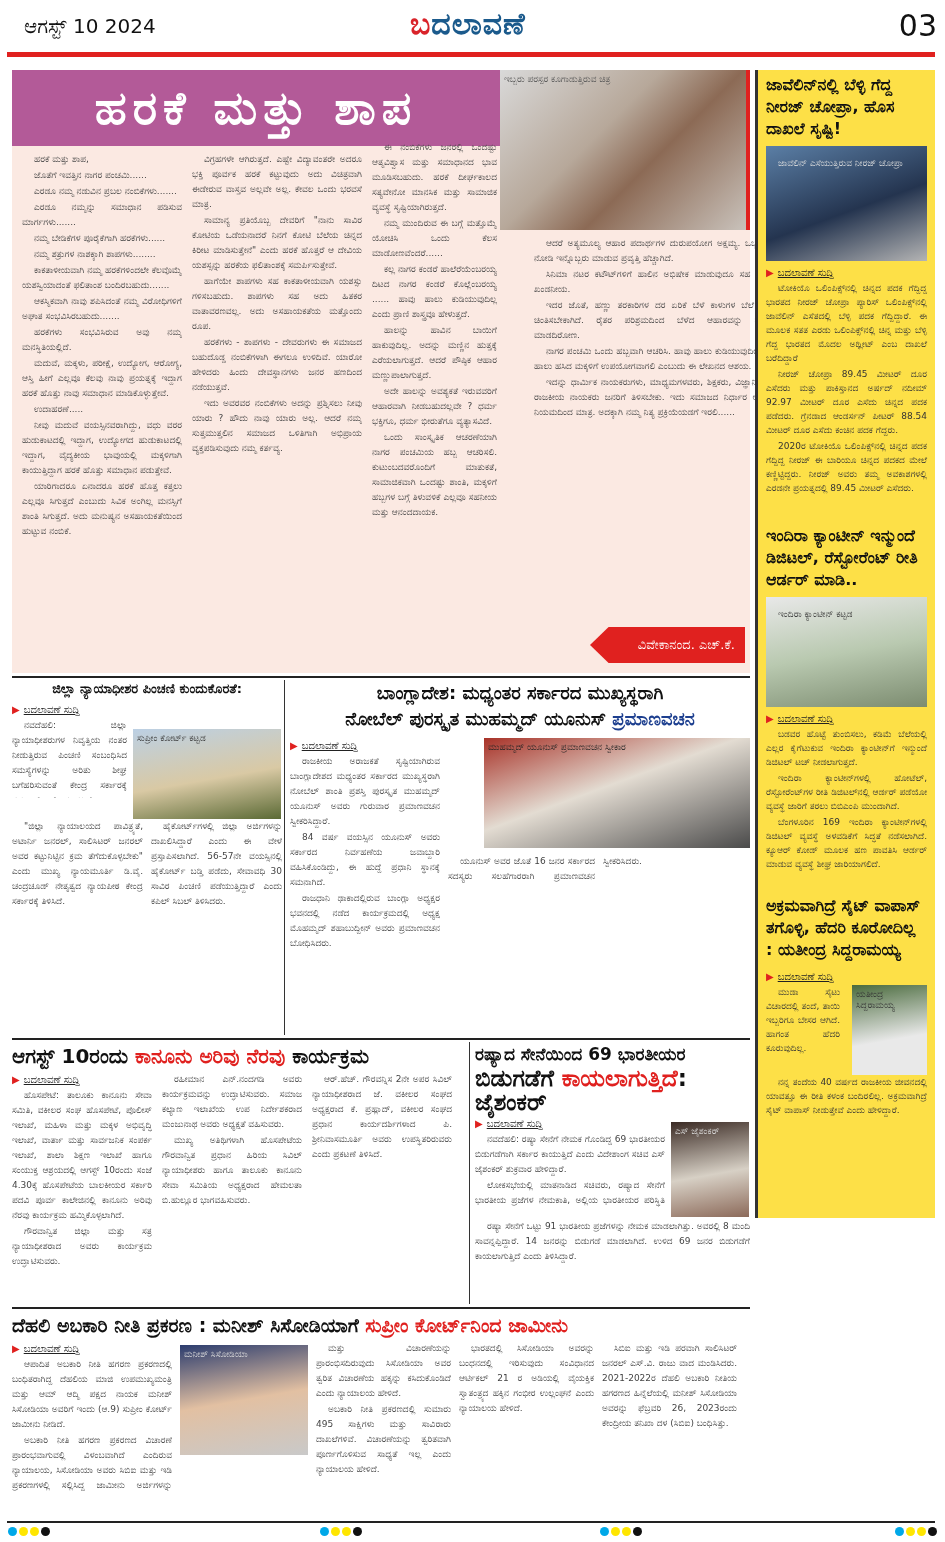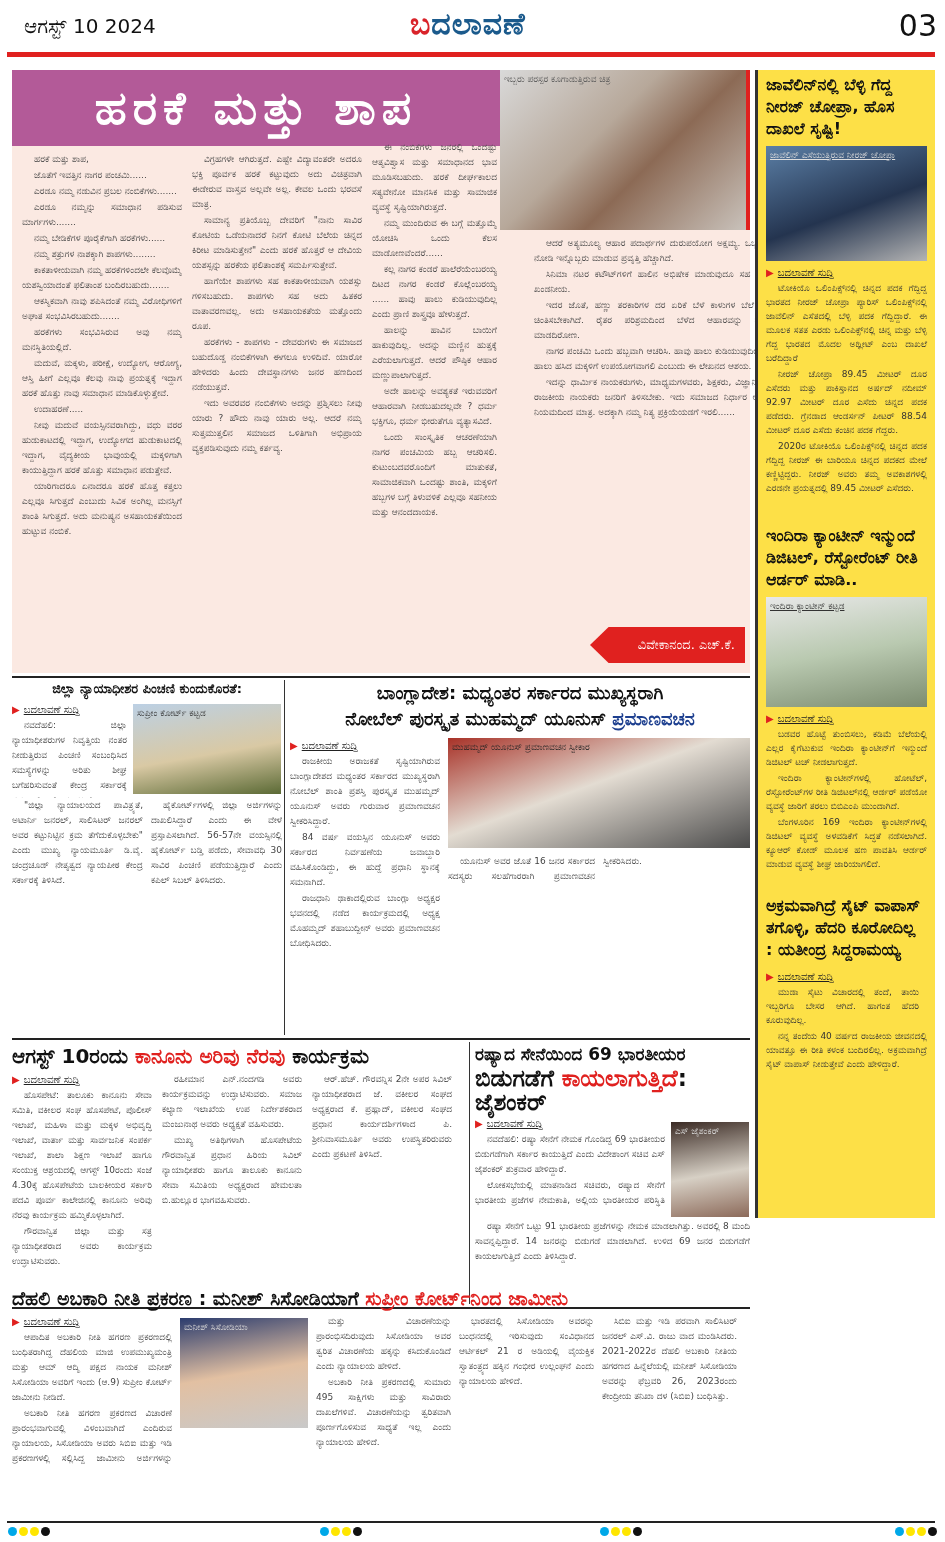--- a/index.html
+++ b/index.html
@@ -12,21 +12,21 @@
   .masthead-rule { left: 7px; top: 52px; width: 928px; height: 5px; background: #e0211f; }
   .feature { left: 12px; top: 70px; width: 738px; height: 603px; background: #fbe9e2; }
   .feature-banner { left: 12px; top: 70px; width: 488px; height: 76px; background: #b35a98; color: #fff; font-size: 46px; font-weight: bold; display: flex; align-items: center; justify-content: center; letter-spacing: 6px; }
   .feature-photo { left: 500px; top: 70px; width: 250px; height: 160px; background: linear-gradient(135deg,#d9d9d9 0%,#b7a89a 40%,#8c6a55 60%,#c9c2bb 100%); border-right: 4px solid #e0211f; }
   .photo-label { font-size: 9px; color: #555; padding: 4px; }
   .col { font-size: 9px; line-height: 15px; color: #444; text-align: justify; overflow: hidden; }
   .col p { text-indent: 12px; margin-bottom: 1px; }
   .byline-tag { left: 590px; top: 627px; width: 155px; height: 36px; background: #e0211f; color: #fff; font-size: 13px; display: flex; align-items: center; justify-content: flex-end; padding-right: 10px; clip-path: polygon(12% 0, 100% 0, 100% 100%, 12% 100%, 0 50%); }
   .sidebar { left: 755px; top: 70px; width: 180px; height: 1148px; background: #fde047; border-left: 3px solid #333; }
   .side-head { font-size: 16px; font-weight: bold; color: #111; line-height: 22px; padding: 4px 8px; }
-  .side-photo { margin: 2px 8px; height: 120px; background: linear-gradient(160deg,#4d6b8a,#2a3d58 55%,#c9c9c9); color:#ddd; font-size:9px; padding:4px;text-decoration:underline; }
+  .side-photo { margin: 2px 8px; height: 120px; background: linear-gradient(160deg,#4d6b8a,#2a3d58 55%,#c9c9c9); color:#ddd; font-size:9px; padding:12px; }
   .credit { font-size: 10px; color: #222; margin: 6px 8px 2px; text-decoration: underline; }
   .credit .tri { color: #e0211f; text-decoration: none; display: inline-block; margin-right: 4px; }
   .side-text { font-size: 9px; line-height: 14px; color: #333; padding: 0 8px; text-align: justify; }
   .side-text p { text-indent: 12px; margin-bottom: 2px; }
   .hrule { height: 2px; background: #222; }
   .vrule { width: 1px; background: #333; }
   .head-black { font-weight: bold; color: #111; }
   .red { color: #e0211f; }
   .blue { color: #1d3f8f; }
   .story-photo { background: linear-gradient(160deg,#666,#333); color: #ddd; font-size: 9px; padding: 4px; }
@@ -111,39 +111,40 @@
   <div style="height:18px"></div>
   <div>
     <div class="side-head">ಅಕ್ರಮವಾಗಿದ್ರೆ ಸೈಟ್ ವಾಪಾಸ್ ತಗೊಳ್ಳಿ, ಹೆದರಿ ಕೂರೋದಿಲ್ಲ : ಯತೀಂದ್ರ ಸಿದ್ದರಾಮಯ್ಯ</div>
     <div style="display:flex;gap:4px;padding-right:8px;">
       <div style="flex:1;">
         <div class="credit"><span class="tri">▶</span><span>ಬದಲಾವಣೆ ಸುದ್ದಿ</span></div>
         <div class="side-text">
           <p>ಮುಡಾ ಸೈಟು ವಿಚಾರದಲ್ಲಿ ತಂದೆ, ತಾಯಿ ಇಬ್ಬರಿಗೂ ಬೇಸರ ಆಗಿದೆ. ಹಾಗಂತ ಹೆದರಿ ಕೂರುವುದಿಲ್ಲ.</p>
         </div>
       </div>
+      <div class="story-photo" style="width:75px;height:90px;margin-top:20px;background:linear-gradient(170deg,#4a6b3d,#e9e9e9 60%);color:#333;"><span>ಯತೀಂದ್ರ ಸಿದ್ದರಾಮಯ್ಯ</span></div>
     </div>
     <div class="side-text">
       <p>ನನ್ನ ತಂದೆಯ 40 ವರ್ಷದ ರಾಜಕೀಯ ಜೀವನದಲ್ಲಿ ಯಾವತ್ತೂ ಈ ರೀತಿ ಕಳಂಕ ಬಂದಿರಲಿಲ್ಲ. ಅಕ್ರಮವಾಗಿದ್ರೆ ಸೈಟ್ ವಾಪಾಸ್ ನೀಡುತ್ತೇವೆ ಎಂದು ಹೇಳಿದ್ದಾರೆ.</p>
     </div>
   </div>
 </div>
 
 <div class="abs hrule" style="left:12px;top:676px;width:738px;"></div>
 
 <div class="abs" style="left:12px;top:680px;width:270px;height:355px;">
   <div class="head-black" style="font-size:13px;text-align:center;line-height:18px;">ಜಿಲ್ಲಾ ನ್ಯಾಯಾಧೀಶರ ಪಿಂಚಣಿ ಕುಂದುಕೊರತೆ:</div>
   <div style="display:flex;gap:6px;margin-top:4px;">
     <div style="width:115px;">
       <div class="credit" style="margin:2px 0;"><span class="tri">▶</span><span>ಬದಲಾವಣೆ ಸುದ್ದಿ</span></div>
       <div class="col" style="height:80px;">
           <p>ನವದೆಹಲಿ: ಜಿಲ್ಲಾ ನ್ಯಾಯಾಧೀಶರುಗಳ ನಿವೃತ್ತಿಯ ನಂತರ ನೀಡುತ್ತಿರುವ ಪಿಂಚಣಿ ಸಂಬಂಧಿಸಿದ ಸಮಸ್ಯೆಗಳನ್ನು ಅರಿತು ಶೀಘ್ರ ಬಗೆಹರಿಸುವಂತೆ ಕೇಂದ್ರ ಸರ್ಕಾರಕ್ಕೆ ಸುಪ್ರೀಂ ಕೋರ್ಟ್ ಸೂಚಿಸಿದೆ.</p>
         </div>
     </div>
-    <div class="story-photo" style="width:148px;height:90px;margin-top:2px;background:linear-gradient(170deg,#bcd0e4,#d9c9a4 55%,#5b6a35);color:#333;"><span>ಸುಪ್ರೀಂ ಕೋರ್ಟ್ ಕಟ್ಟಡ</span></div>
+    <div class="story-photo" style="width:148px;height:90px;margin-top:27px;background:linear-gradient(170deg,#bcd0e4,#d9c9a4 55%,#5b6a35);color:#333;"><span>ಸುಪ್ರೀಂ ಕೋರ್ಟ್ ಕಟ್ಟಡ</span></div>
   </div>
   <div style="display:flex;gap:8px;">
     <div class="col" style="width:131px;height:215px;">
         <p>"ಜಿಲ್ಲಾ ನ್ಯಾಯಾಲಯದ ಪಾವಿತ್ರ್ಯತೆ, ಅಟಾರ್ನಿ ಜನರಲ್, ಸಾಲಿಸಿಟರ್ ಜನರಲ್ ಅವರ ಕಟ್ಟುನಿಟ್ಟಿನ ಕ್ರಮ ತೆಗೆದುಕೊಳ್ಳಬೇಕು" ಎಂದು ಮುಖ್ಯ ನ್ಯಾಯಮೂರ್ತಿ ಡಿ.ವೈ. ಚಂದ್ರಚೂಡ್ ನೇತೃತ್ವದ ನ್ಯಾಯಪೀಠ ಕೇಂದ್ರ ಸರ್ಕಾರಕ್ಕೆ ತಿಳಿಸಿದೆ.</p>
       </div>
     <div class="col" style="width:131px;height:215px;">
         <p>ಹೈಕೋರ್ಟ್‌ಗಳಲ್ಲಿ ಜಿಲ್ಲಾ ಅರ್ಜಿಗಳನ್ನು ದಾಖಲಿಸಿದ್ದಾರೆ ಎಂದು ಈ ವೇಳೆ ಪ್ರಸ್ತಾಪಿಸಲಾಗಿದೆ. 56-57ನೇ ವಯಸ್ಸಿನಲ್ಲಿ ಹೈಕೋರ್ಟ್ ಬಡ್ತಿ ಪಡೆದು, ಸೇವಾವಧಿ 30 ಸಾವಿರ ಪಿಂಚಣಿ ಪಡೆಯುತ್ತಿದ್ದಾರೆ ಎಂದು ಕಪಿಲ್ ಸಿಬಲ್ ತಿಳಿಸಿದರು.</p>
       </div>
   </div>
 </div>
@@ -155,21 +156,21 @@
   <div style="display:flex;gap:8px;margin-top:6px;">
     <div style="width:150px;">
       <div class="credit" style="margin:2px 0;"><span class="tri">▶</span><span>ಬದಲಾವಣೆ ಸುದ್ದಿ</span></div>
       <div class="col" style="height:265px;">
         <p>ರಾಜಕೀಯ ಅರಾಜಕತೆ ಸೃಷ್ಟಿಯಾಗಿರುವ ಬಾಂಗ್ಲಾದೇಶದ ಮಧ್ಯಂತರ ಸರ್ಕಾರದ ಮುಖ್ಯಸ್ಥರಾಗಿ ನೋಬೆಲ್ ಶಾಂತಿ ಪ್ರಶಸ್ತಿ ಪುರಸ್ಕೃತ ಮುಹಮ್ಮದ್ ಯೂನುಸ್ ಅವರು ಗುರುವಾರ ಪ್ರಮಾಣವಚನ ಸ್ವೀಕರಿಸಿದ್ದಾರೆ.</p>
         <p>84 ವರ್ಷ ವಯಸ್ಸಿನ ಯೂನುಸ್ ಅವರು ಸರ್ಕಾರದ ನಿರ್ವಹಣೆಯ ಜವಾಬ್ದಾರಿ ವಹಿಸಿಕೊಂಡಿದ್ದು, ಈ ಹುದ್ದೆ ಪ್ರಧಾನಿ ಸ್ಥಾನಕ್ಕೆ ಸಮನಾಗಿದೆ.</p>
         <p>ರಾಜಧಾನಿ ಢಾಕಾದಲ್ಲಿರುವ ಬಾಂಗ್ಲಾ ಅಧ್ಯಕ್ಷರ ಭವನದಲ್ಲಿ ನಡೆದ ಕಾರ್ಯಕ್ರಮದಲ್ಲಿ ಅಧ್ಯಕ್ಷ ಮೊಹಮ್ಮದ್ ಶಹಾಬುದ್ದೀನ್ ಅವರು ಪ್ರಮಾಣವಚನ ಬೋಧಿಸಿದರು.</p>
       </div>
     </div>
     <div style="width:302px;">
-      <div class="story-photo" style="height:110px;background:linear-gradient(160deg,#a83228,#e3dcd2 45%,#4a4a4a);color:#222;"><span>ಮುಹಮ್ಮದ್ ಯೂನುಸ್ ಪ್ರಮಾಣವಚನ ಸ್ವೀಕಾರ</span></div>
+      <div class="story-photo" style="height:110px;background:linear-gradient(160deg,#a83228,#e3dcd2 45%,#4a4a4a);color:#222;margin-left:36px;"><span>ಮುಹಮ್ಮದ್ ಯೂನುಸ್ ಪ್ರಮಾಣವಚನ ಸ್ವೀಕಾರ</span></div>
       <div class="col" style="height:165px;margin-top:6px;column-count:2;column-gap:8px;">
         <p>ಯೂನುಸ್ ಅವರ ಜೊತೆ 16 ಜನರ ಸರ್ಕಾರದ ಸದಸ್ಯರು ಸಲಹೆಗಾರರಾಗಿ ಪ್ರಮಾಣವಚನ ಸ್ವೀಕರಿಸಿದರು.</p>
       </div>
     </div>
   </div>
 </div>
 
 <div class="abs hrule" style="left:12px;top:1038px;width:738px;"></div>
 
 <div class="abs" style="left:12px;top:1042px;width:455px;height:262px;">
@@ -206,21 +207,21 @@
     </div>
     <div class="story-photo" style="width:78px;height:95px;margin-top:6px;background:linear-gradient(170deg,#3a2a24,#d7d0c5 55%,#8c6a5a);"><span>ಎಸ್ ಜೈಶಂಕರ್</span></div>
   </div>
   <div class="col" style="height:90px;margin-top:2px;">
       <p>ರಷ್ಯಾ ಸೇನೆಗೆ ಒಟ್ಟು 91 ಭಾರತೀಯ ಪ್ರಜೆಗಳನ್ನು ನೇಮಕ ಮಾಡಲಾಗಿತ್ತು. ಅವರಲ್ಲಿ 8 ಮಂದಿ ಸಾವನ್ನಪ್ಪಿದ್ದಾರೆ. 14 ಜನರನ್ನು ಬಿಡುಗಡೆ ಮಾಡಲಾಗಿದೆ. ಉಳಿದ 69 ಜನರ ಬಿಡುಗಡೆಗೆ ಕಾಯಲಾಗುತ್ತಿದೆ ಎಂದು ತಿಳಿಸಿದ್ದಾರೆ.</p>
     </div>
 </div>
 
 <div class="abs hrule" style="left:12px;top:1307px;width:738px;"></div>
 
-<div class="abs" style="left:12px;top:1284px;width:738px;height:192px;">
+<div class="abs" style="left:12px;top:1311px;width:738px;height:192px;">
   <div class="head-black" style="font-size:19px;line-height:28px;white-space:nowrap;"><span>ದೆಹಲಿ ಅಬಕಾರಿ ನೀತಿ ಪ್ರಕರಣ : ಮನೀಶ್ ಸಿಸೋಡಿಯಾಗೆ</span> <span class="red">ಸುಪ್ರೀಂ ಕೋರ್ಟ್‌ನಿಂದ ಜಾಮೀನು</span></div>
   <div style="display:flex;gap:8px;margin-top:2px;">
     <div style="width:160px;">
       <div class="credit" style="margin:2px 0;"><span class="tri">▶</span><span>ಬದಲಾವಣೆ ಸುದ್ದಿ</span></div>
       <div class="col" style="height:140px;">
           <p>ಆಪಾದಿತ ಅಬಕಾರಿ ನೀತಿ ಹಗರಣ ಪ್ರಕರಣದಲ್ಲಿ ಬಂಧಿತರಾಗಿದ್ದ ದೆಹಲಿಯ ಮಾಜಿ ಉಪಮುಖ್ಯಮಂತ್ರಿ ಮತ್ತು ಆಮ್ ಆದ್ಮಿ ಪಕ್ಷದ ನಾಯಕ ಮನೀಶ್ ಸಿಸೋಡಿಯಾ ಅವರಿಗೆ ಇಂದು (ಆ.9) ಸುಪ್ರೀಂ ಕೋರ್ಟ್ ಜಾಮೀನು ನೀಡಿದೆ.</p>
           <p>ಅಬಕಾರಿ ನೀತಿ ಹಗರಣ ಪ್ರಕರಣದ ವಿಚಾರಣೆ ಪ್ರಾರಂಭವಾಗುವಲ್ಲಿ ವಿಳಂಬವಾಗಿದೆ ಎಂದಿರುವ ನ್ಯಾಯಾಲಯ, ಸಿಸೋಡಿಯಾ ಅವರು ಸಿಬಿಐ ಮತ್ತು ಇಡಿ ಪ್ರಕರಣಗಳಲ್ಲಿ ಸಲ್ಲಿಸಿದ್ದ ಜಾಮೀನು ಅರ್ಜಿಗಳನ್ನು ಅಂಗೀಕರಿಸಿದೆ.</p>
         </div>
     </div>
     <div style="width:128px;">

